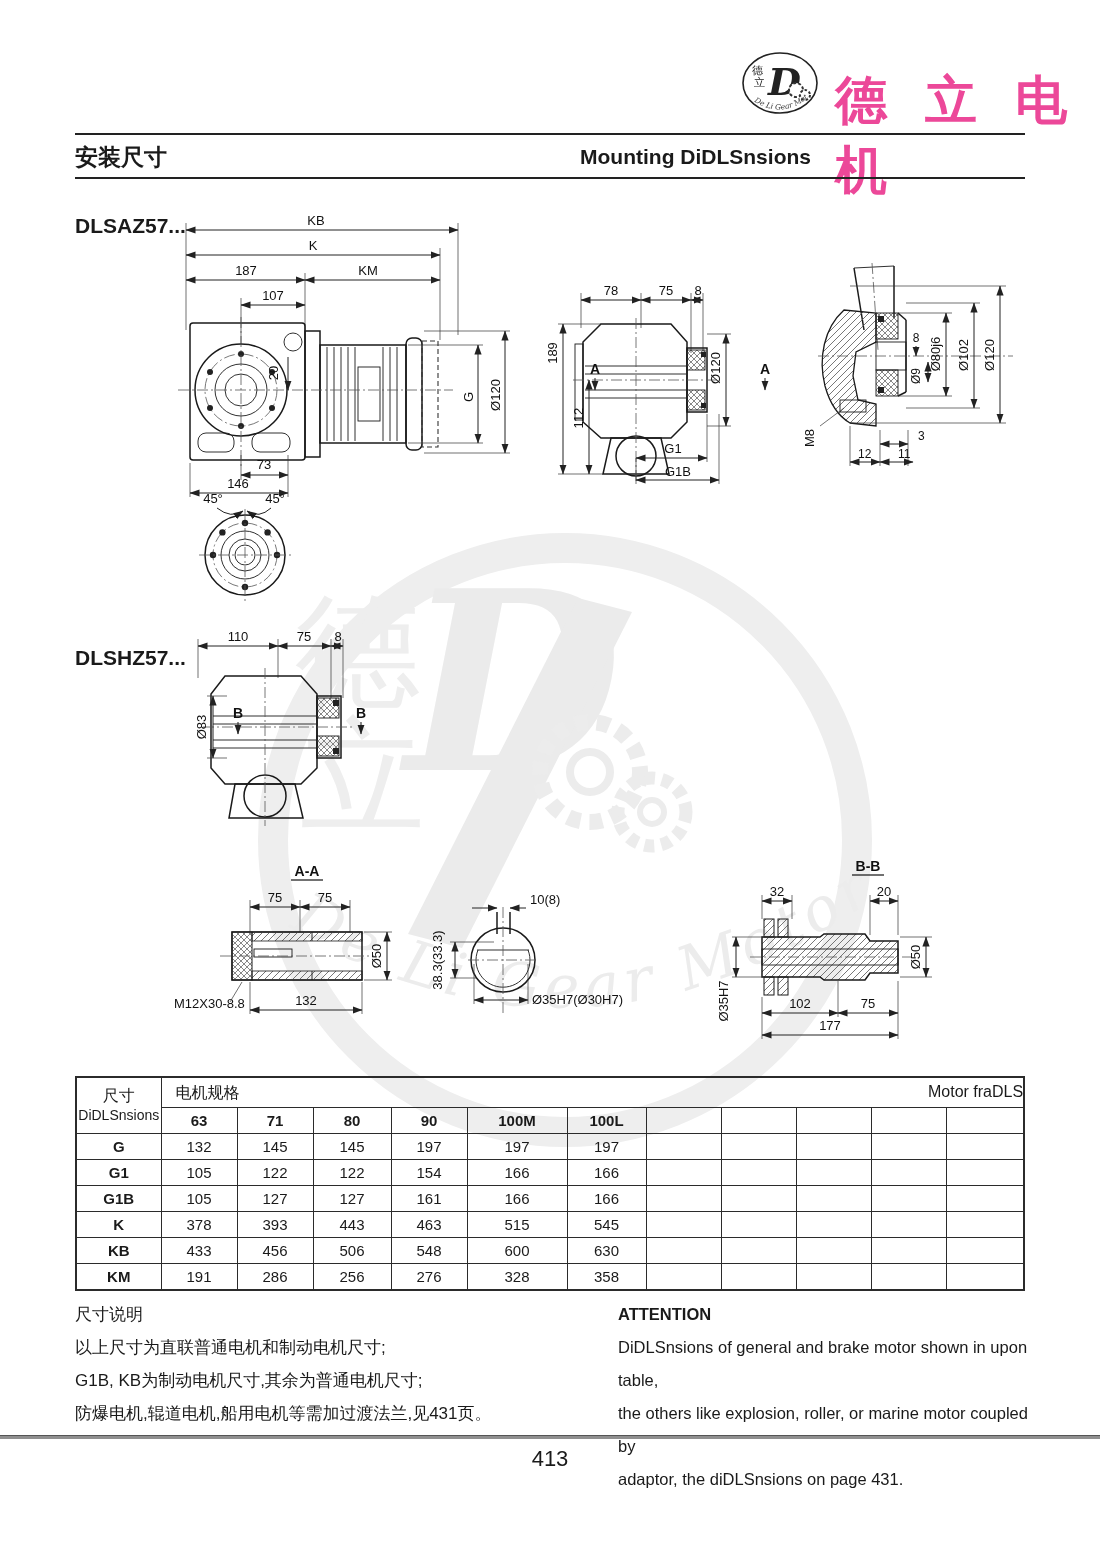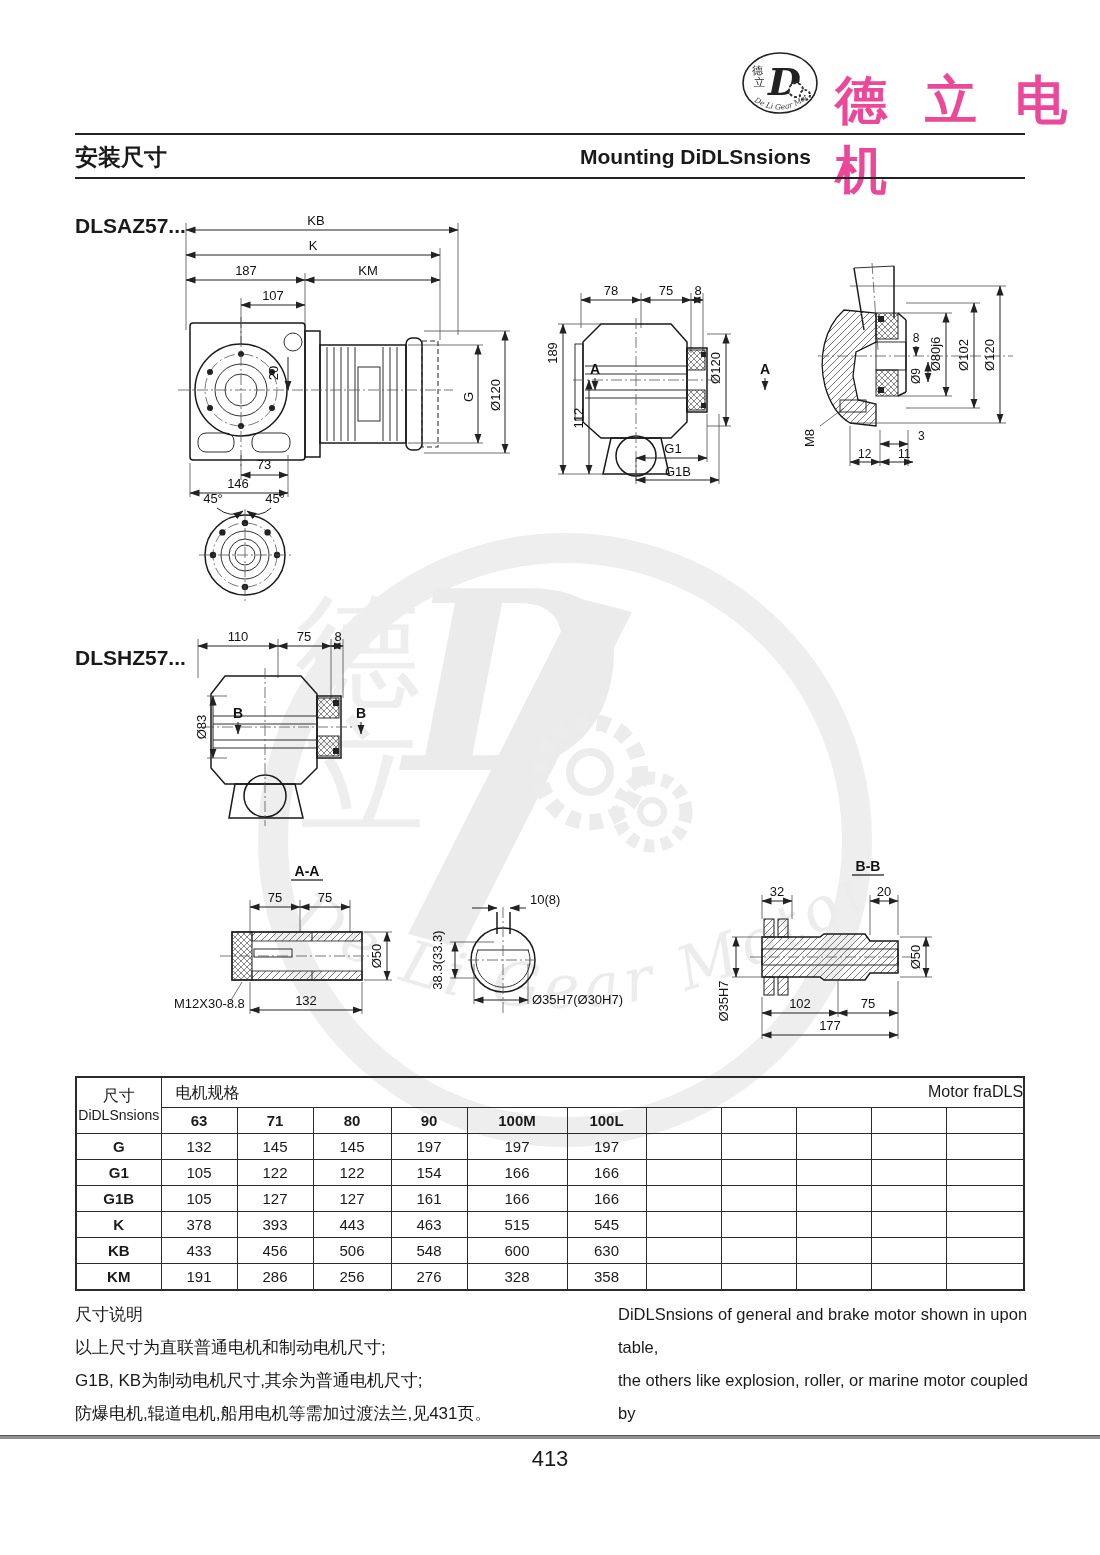--- a/index.html
+++ b/index.html
@@ -627,18 +627,20 @@
   </table>
 </div>
 
 <div class="abs note" style="left:75px;top:1298px;z-index:1;width:500px;">
   <span class="nt">尺寸说明</span>
   <span class="nt">以上尺寸为直联普通电机和制动电机尺寸;</span>
   <span class="nt">G1B, KB为制动电机尺寸,其余为普通电机尺寸;</span>
   <span class="nt">防爆电机,辊道电机,船用电机等需加过渡法兰,见431页。</span>
 </div>
 <div class="abs noteen" style="left:618px;top:1298px;z-index:1;width:430px;">
+  <span class="nt">ATTENTION</span>
   <span style="display:block;font-weight:normal">DiDLSnsions of general and brake motor shown in upon table,</span>
   <span style="display:block;font-weight:normal">the others like explosion, roller, or marine motor coupled by</span>
+  <span style="display:block;font-weight:normal">adaptor, the diDLSnsions on page 431.</span>
 </div>
 
 <div class="footline" style="top:1435px;z-index:1"></div>
 <div class="pagenum" style="top:1446px;z-index:1">413</div>
 
 </body></html>

